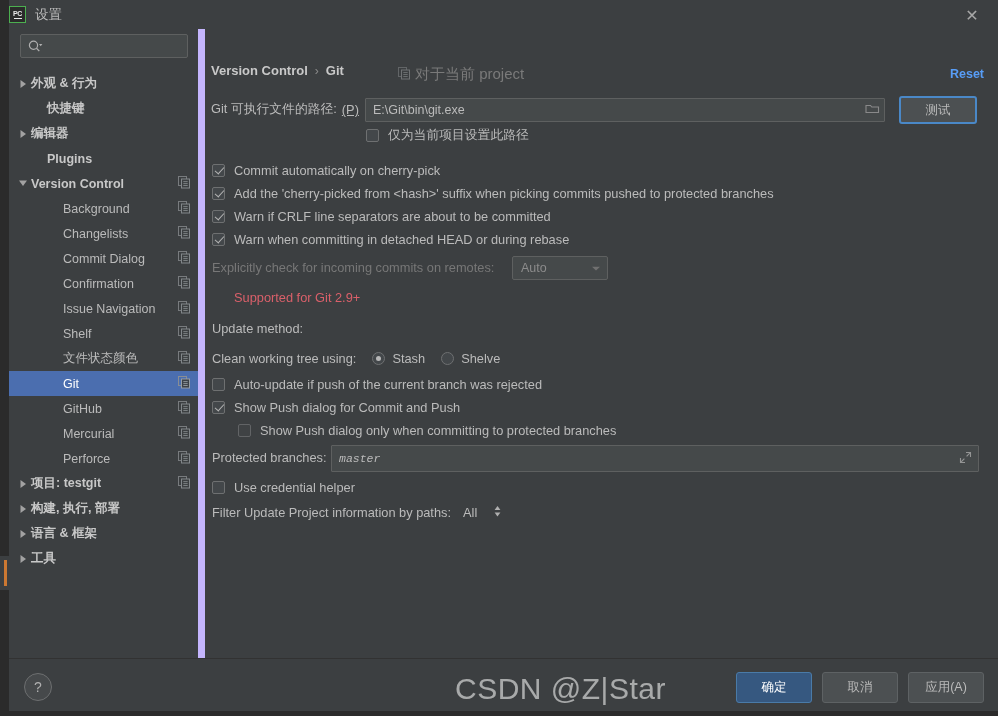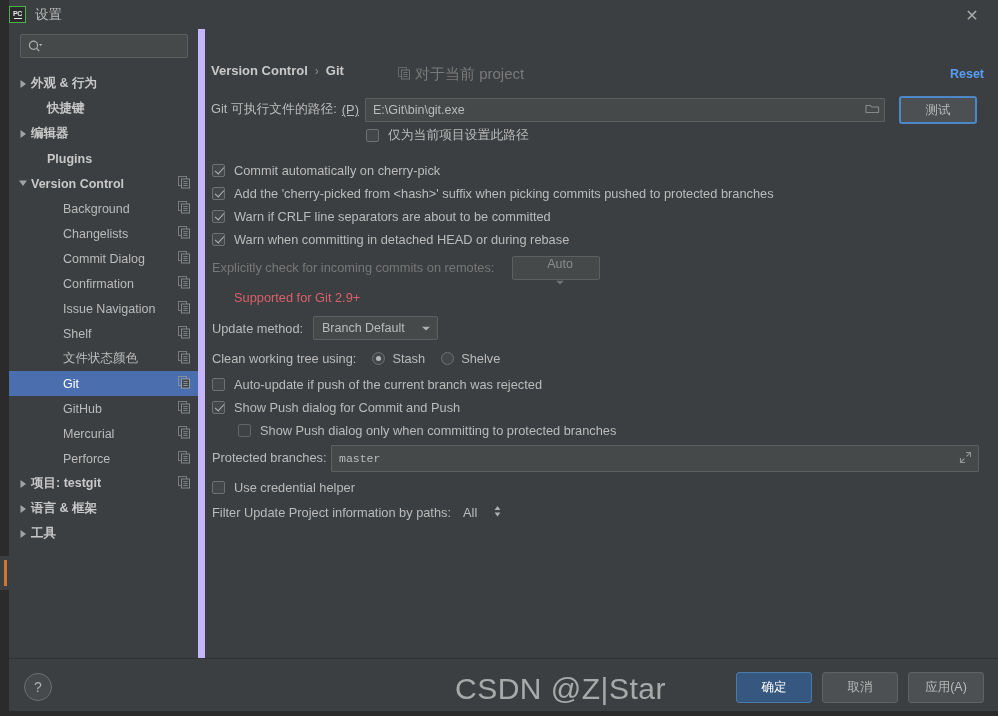--- a/index.html
+++ b/index.html
@@ -152,21 +152,21 @@
     border: 1px solid #5e6060;
     height: 24px;
     display: flex; align-items: center;
     padding: 0 4px 0 7px;
     color: #bbbbbb; font-size: 12.5px;
     border-radius: 1px;
   }
   .textfield .fv { flex: 1 1 auto; white-space: nowrap; overflow: hidden; }
   .folder-ico { flex: 0 0 15px; opacity: 0.8; }
   .expand-ico { flex: 0 0 15px; opacity: 0.8; }
-  .mono { font-family: "Liberation Mono", monospace; font-size: 11.5px; }
+  .mono { font-family: "Liberation Mono", monospace; font-size: 11.5px; font-style: italic; }
   
   .btn {
     height: 27px; min-width: 64px;
     background: #4c5052;
     border: 1px solid #5e6264;
     border-radius: 3px;
     color: #bbbbbb; font-size: 12.5px;
     display: flex; align-items: center; justify-content: center;
     padding: 0 14px; cursor: pointer;
   }
@@ -480,20 +480,28 @@
   <line x1="5.3" y1="7.6" x2="9.7" y2="7.6" stroke="#9aa0a3" stroke-width="0.9"></line>
   <line x1="5.3" y1="9.5" x2="9.7" y2="9.5" stroke="#9aa0a3" stroke-width="0.9"></line>
 </svg></span>
             </div>
             <div class="tree-row indent-0">
               <span class="arrow">
                 <svg width="9" height="10" viewBox="0 0 9 10">
                   <path d="M1.5 1 L7 5 L1.5 9 Z" fill="#a2a2a2"></path>
                 </svg>
               </span>
+              <span class="tree-label bold">构建, 执行, 部署</span>
+            </div>
+            <div class="tree-row indent-0">
+              <span class="arrow">
+                <svg width="9" height="10" viewBox="0 0 9 10">
+                  <path d="M1.5 1 L7 5 L1.5 9 Z" fill="#a2a2a2"></path>
+                </svg>
+              </span>
               <span class="tree-label bold">语言 &amp; 框架</span>
             </div>
             <div class="tree-row indent-0">
               <span class="arrow">
                 <svg width="9" height="10" viewBox="0 0 9 10">
                   <path d="M1.5 1 L7 5 L1.5 9 Z" fill="#a2a2a2"></path>
                 </svg>
               </span>
               <span class="tree-label bold">工具</span>
             </div>
@@ -555,43 +563,35 @@
           <span class="lbl">Warn if CRLF line separators are about to be committed</span>
         </div>
         <div class="cb-row" style="left:7px; top:203px;">
           <span class="cb checked"></span>
           <span class="lbl">Warn when committing in detached HEAD or during rebase</span>
         </div>
 
         <div class="row" style="left:7px; top:231px;">
           <span class="lbl dim">Explicitly check for incoming commits on remotes:</span>
         </div>
-        <div class="combo dim" style="position:absolute; left:307px; top:227px; width:88px;flex-direction:column;">
+        <div class="combo dim" style="position:absolute; left:307px; top:227px; width:96px;">
           <span class="cv">Auto</span>
           <span class="carrow">
             <svg width="10" height="7" viewBox="0 0 10 7">
                 <path d="M1 1.8 L5 5.6 L9 1.8 Z" fill="#707070"></path>
               </svg>
           </span>
         </div>
 
         <div class="row" style="left:29px; top:261px;">
           <span class="lbl red">Supported for Git 2.9+</span>
         </div>
 
         <div class="row" style="left:7px; top:292px;">
           <span class="lbl">Update method:</span>
-        </div>
-        <div class="combo" style="position:absolute; left:108px; top:287px; width:125px;">
-          <span class="cv">Branch Default</span>
-          <span class="carrow">
-            <svg width="10" height="7" viewBox="0 0 10 7">
-                <path d="M1 1.8 L5 5.6 L9 1.8 Z" fill="#b0b0b0"></path>
-              </svg>
-          </span>
         </div>
 
         <div class="row" style="left:7px; top:322px;">
           <span class="lbl">Clean working tree using:</span>
           <span class="rb-row" style="margin-left:16px;">
             <span class="rb checked"></span>
             <span class="lbl">Stash</span>
           </span>
           <span class="rb-row" style="margin-left:16px;">
             <span class="rb"></span>

